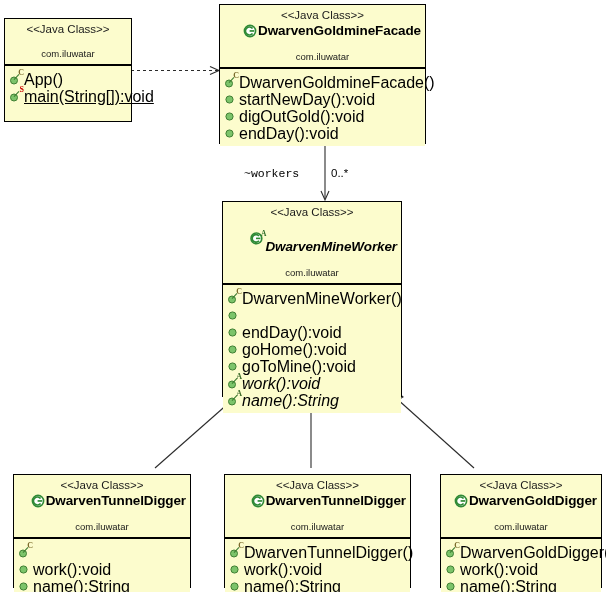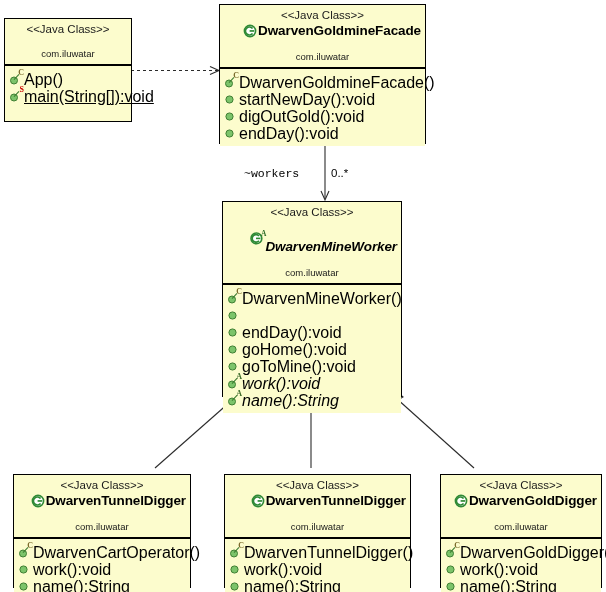--- a/index.html
+++ b/index.html
@@ -381,21 +381,20 @@
     <div class="uml-sep"></div>
     <div class="uml-body">
       <div class="member">
         <span class="mem-icon">
           <svg width="13" height="15" viewBox="0 0 13 15">
             <circle cx="5" cy="9.5" r="3.5" fill="#7cc46a" stroke="#3f7f33" stroke-width="1"></circle>
             <path d="M5 8.6 L10 3.4" stroke="#3f7f33" stroke-width="1.1" fill="none"></path>
           </svg>
           <span class="sup sup-c">C</span>
         </span>
-        <span class="member-label">DwarvenCartOperator()</span>
       </div>
       <div class="member">
         <span class="mem-icon">
           <svg width="13" height="15" viewBox="0 0 13 15">
             <circle cx="5.5" cy="8.5" r="3.6" fill="#7cc46a" stroke="#3f7f33" stroke-width="1"></circle>
           </svg>
         </span>
         <span class="member-label">work():void</span>
       </div>
       <div class="member">

